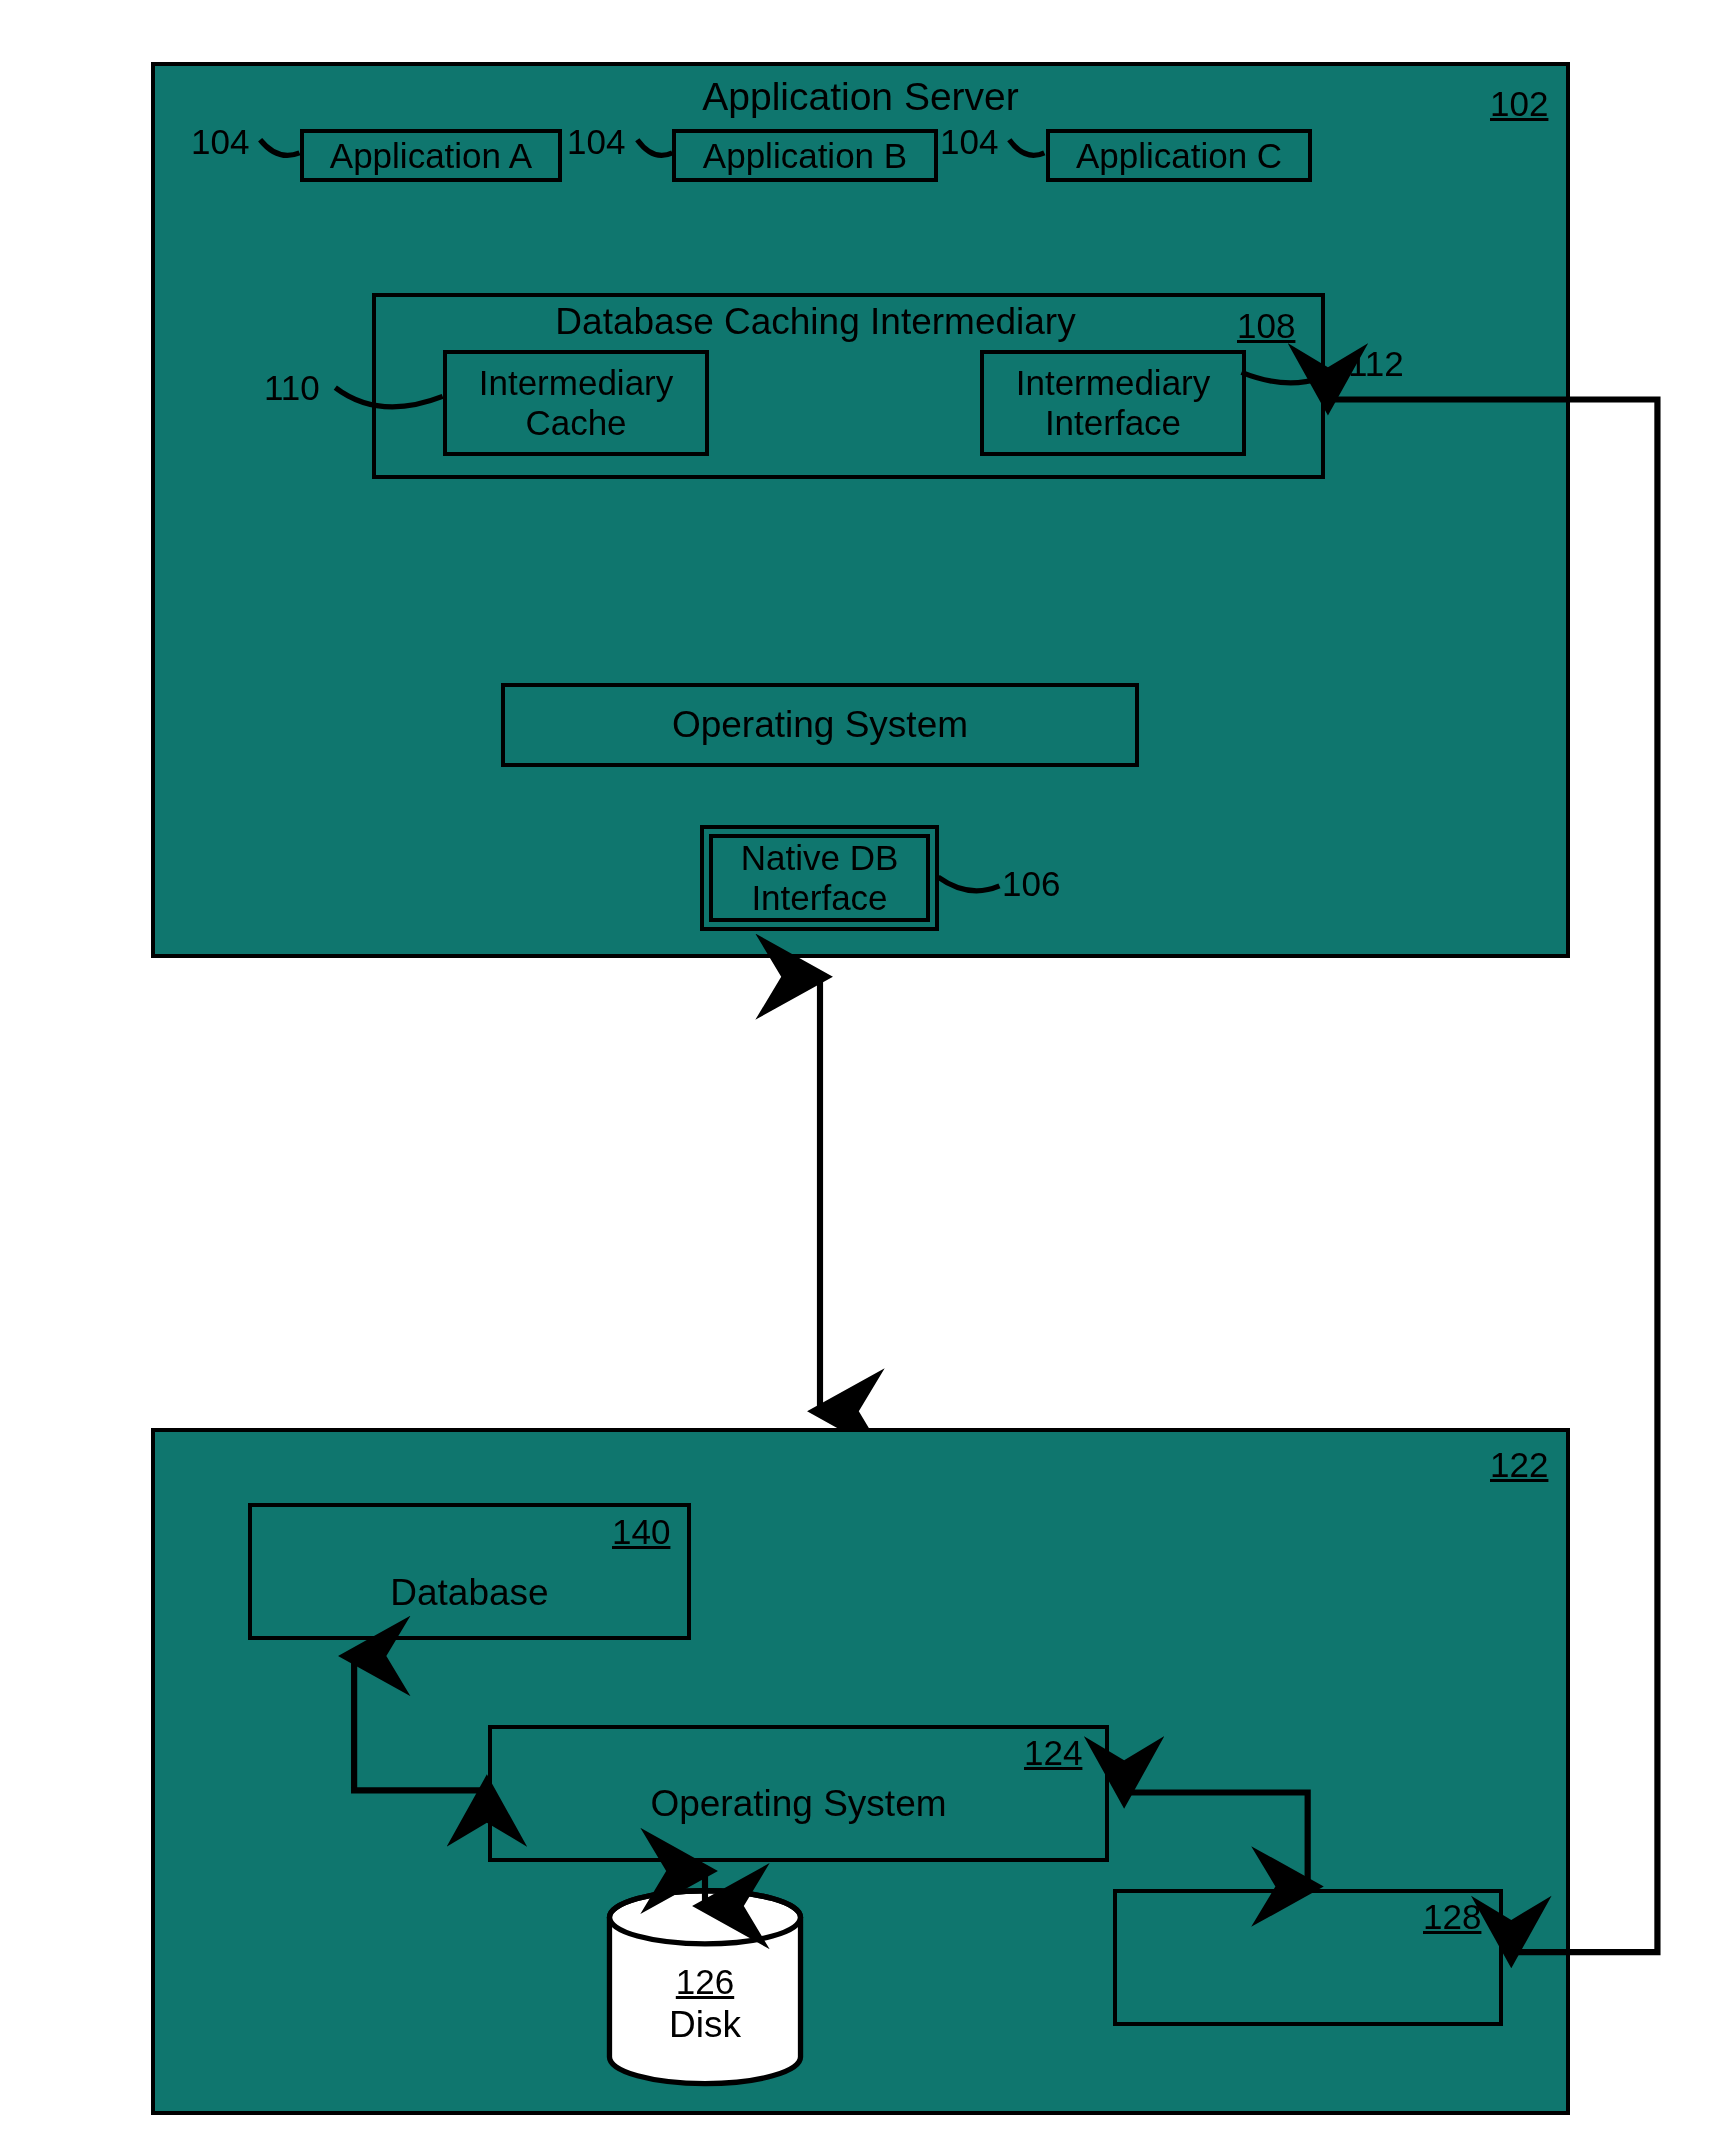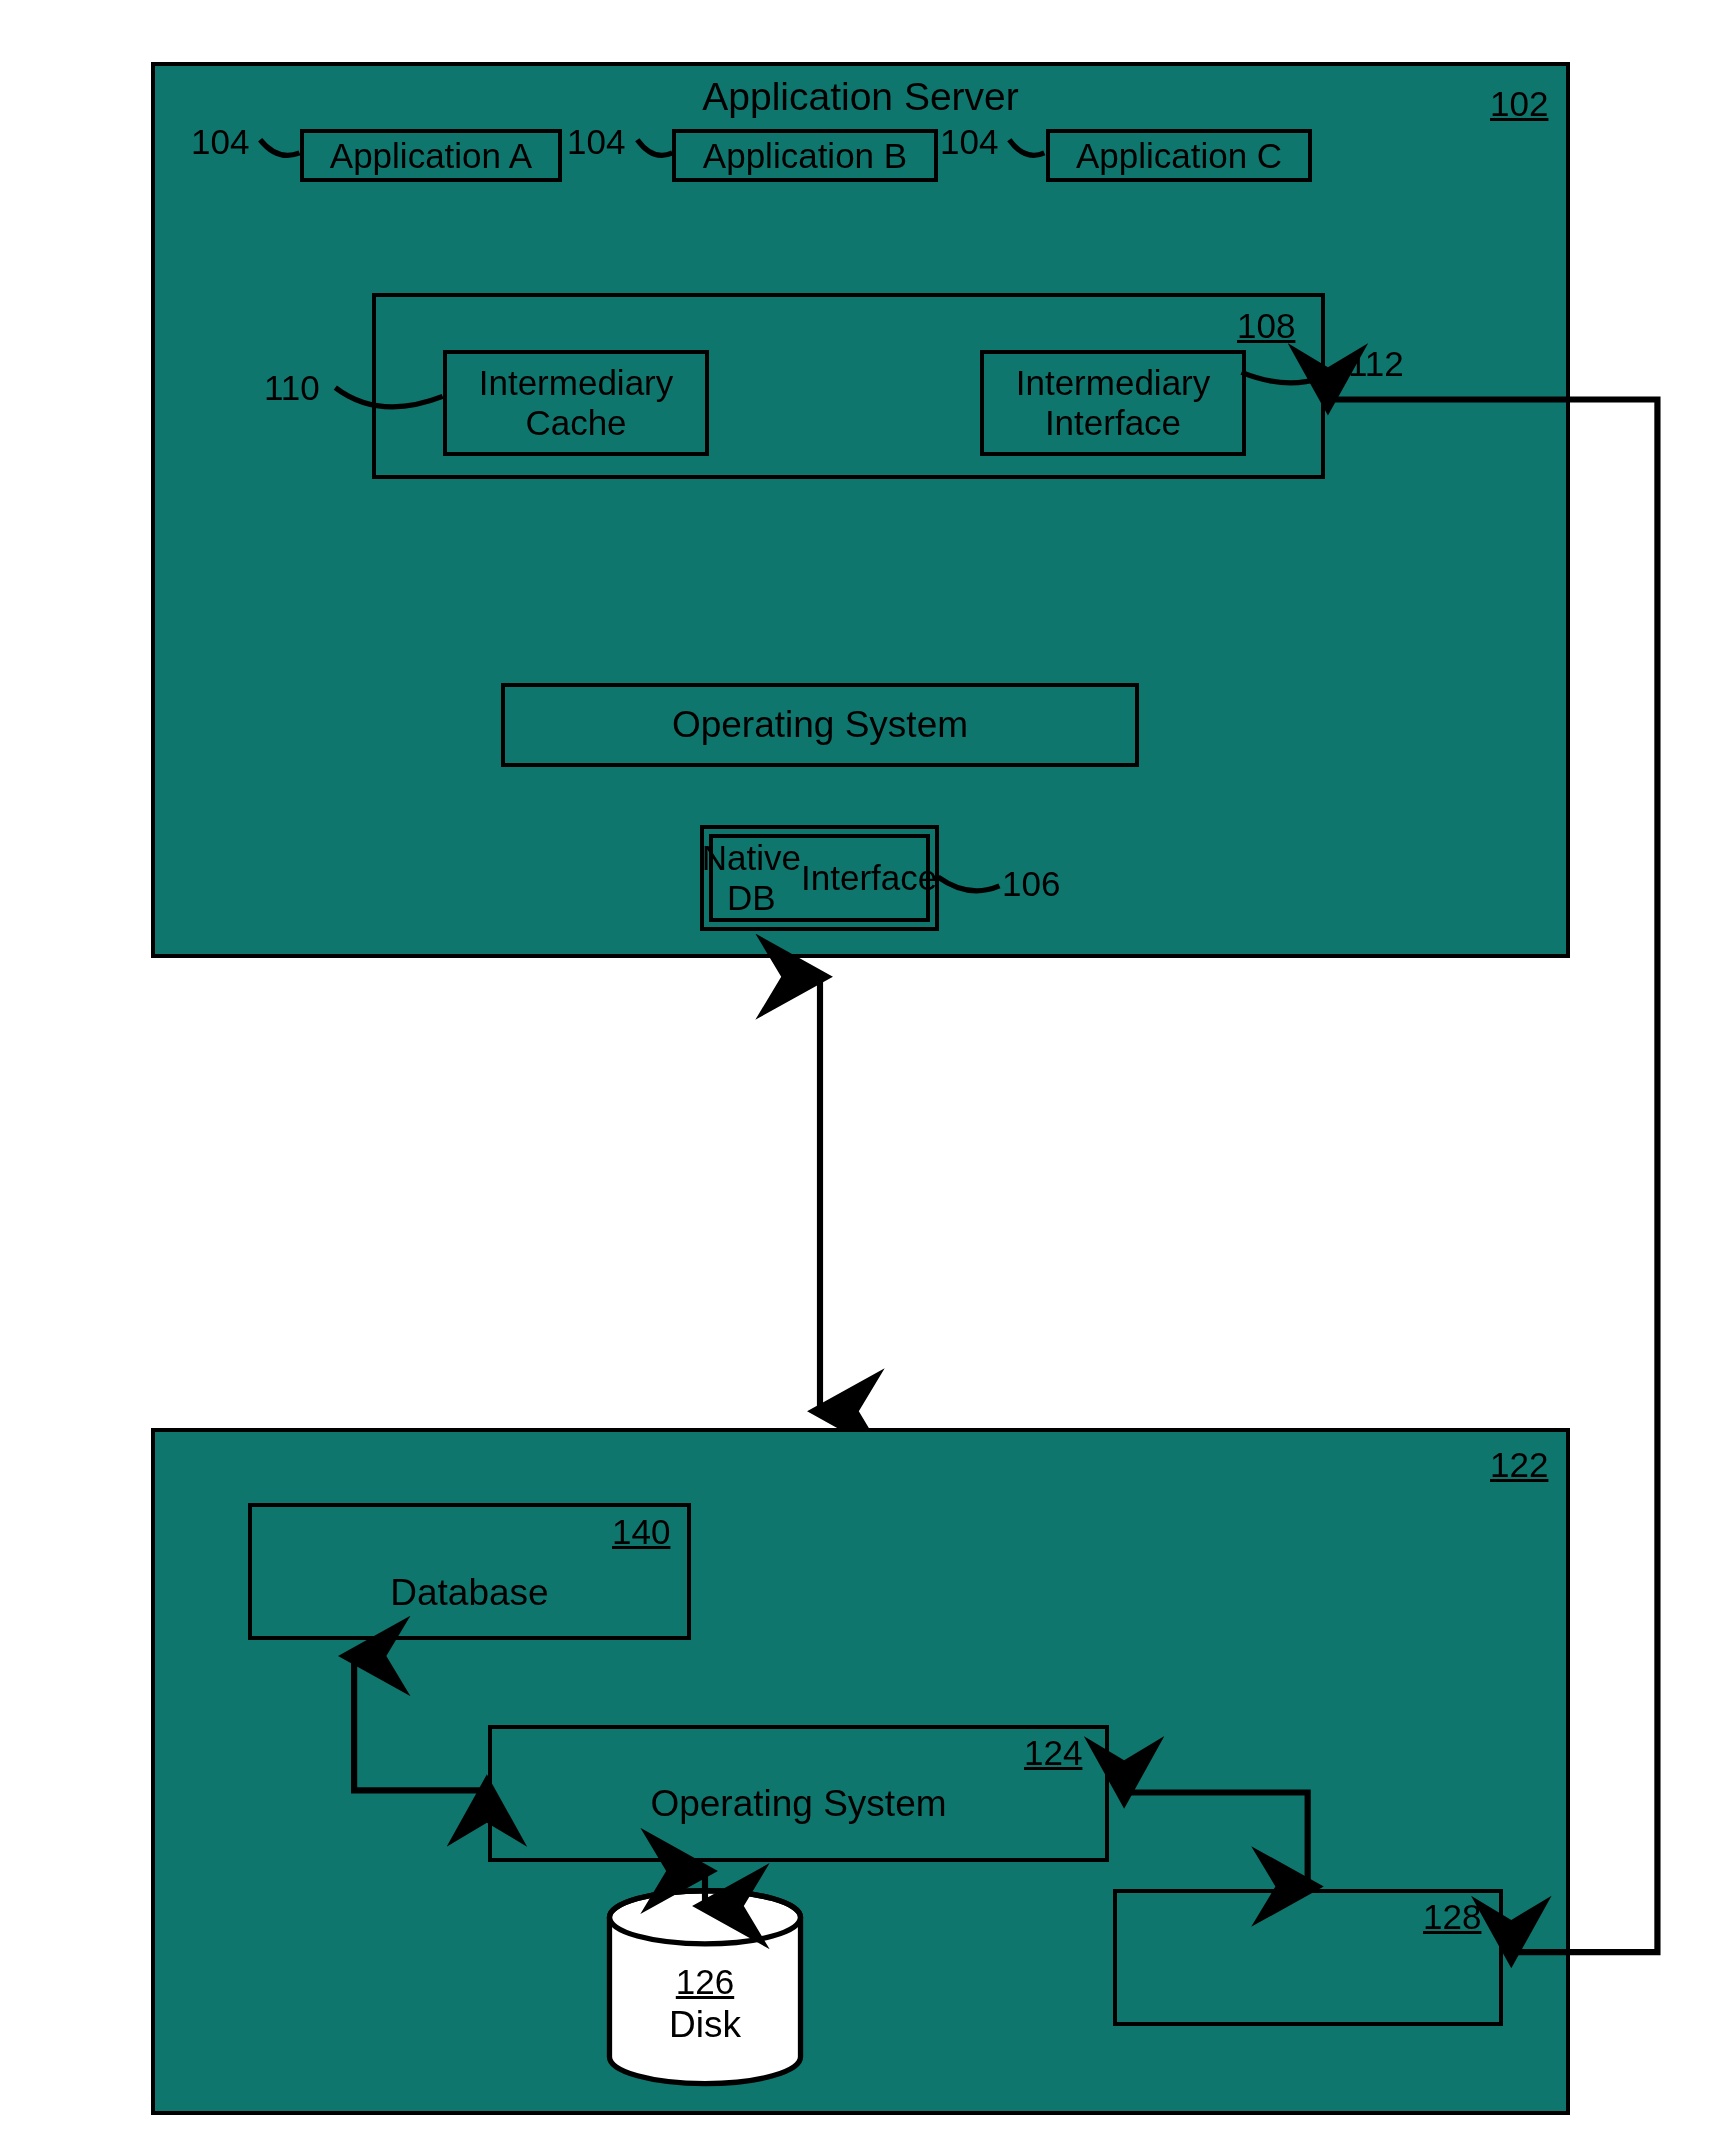--- a/index.html
+++ b/index.html
@@ -41,20 +41,21 @@
 
 <div class="box center" style="left:1046px; top:129px; width:266px; height:53px;">
   <span class="lbl" style="position:static;">Application C</span>
 </div>
 <div class="lbl" style="left:940px; top:122px;">104</div>
 <svg class="arrow" style="left:1009px; top:131px; width:40px; height:35px;" viewBox="0 0 45 40" width="40" height="35">
   <path d="M0 10 Q18 35 40 25" stroke="#000" stroke-width="6" fill="none"></path>
 </svg>
 
 <div class="box" style="left:372px; top:293px; width:953px; height:186px;"></div>
+<div class="lbl center" style="left:372px; top:301px; width:887px; height:41px; font-size:37px;">Database Caching Intermediary</div>
 <div class="lbl num" style="left:1237px; top:306px;">108</div>
 
 <div class="box center" style="left:443px; top:350px; width:266px; height:106px; flex-direction:column;">
   <span class="lbl" style="position:static;">Intermediary</span>
   <span class="lbl" style="position:static;">Cache</span>
 </div>
 <div class="lbl" style="left:264px; top:368px;">110</div>
 <svg class="arrow" style="left:335px; top:377px; width:115px; height:44px;" viewBox="0 0 130 50" width="115" height="44">
   <path d="M0 12 Q50 50 122 22" stroke="#000" stroke-width="6" fill="none"></path>
 </svg>
@@ -66,21 +67,21 @@
 <div class="lbl" style="left:1348px; top:344px;">112</div>
 <svg class="arrow" style="left:1241px; top:353px; width:111px; height:44px;" viewBox="0 0 125 50" width="111" height="44">
   <path d="M120 12 Q70 50 0 22" stroke="#000" stroke-width="6" fill="none"></path>
 </svg>
 
 
 <div class="box center" style="left:501px; top:683px; width:638px; height:84px;">
   <span class="lbl" style="position:static; font-size:37px;">Operating System</span>
 </div>
 
-<div class="box dbl center" style="left:700px; top:825px; width:239px; height:106px; ">
+<div class="box dbl center" style="left:700px; top:825px; width:239px; height:106px; flex-direction:column;">
   <span class="lbl" style="position:static;">Native DB</span>
   <span class="lbl" style="position:static;">Interface</span>
 </div>
 <div class="lbl" style="left:1002px; top:864px;">106</div>
 <svg class="arrow" style="left:938px; top:864px; width:66px; height:35px;" viewBox="0 0 75 40" width="66" height="35">
   <path d="M70 25 Q35 40 0 15" stroke="#000" stroke-width="6" fill="none"></path>
 </svg>
 
 <svg class="arrow" style="left:798px; top:959px; width:44px; height:470px;" viewBox="0 0 50 530" width="44" height="470">
   <defs>

